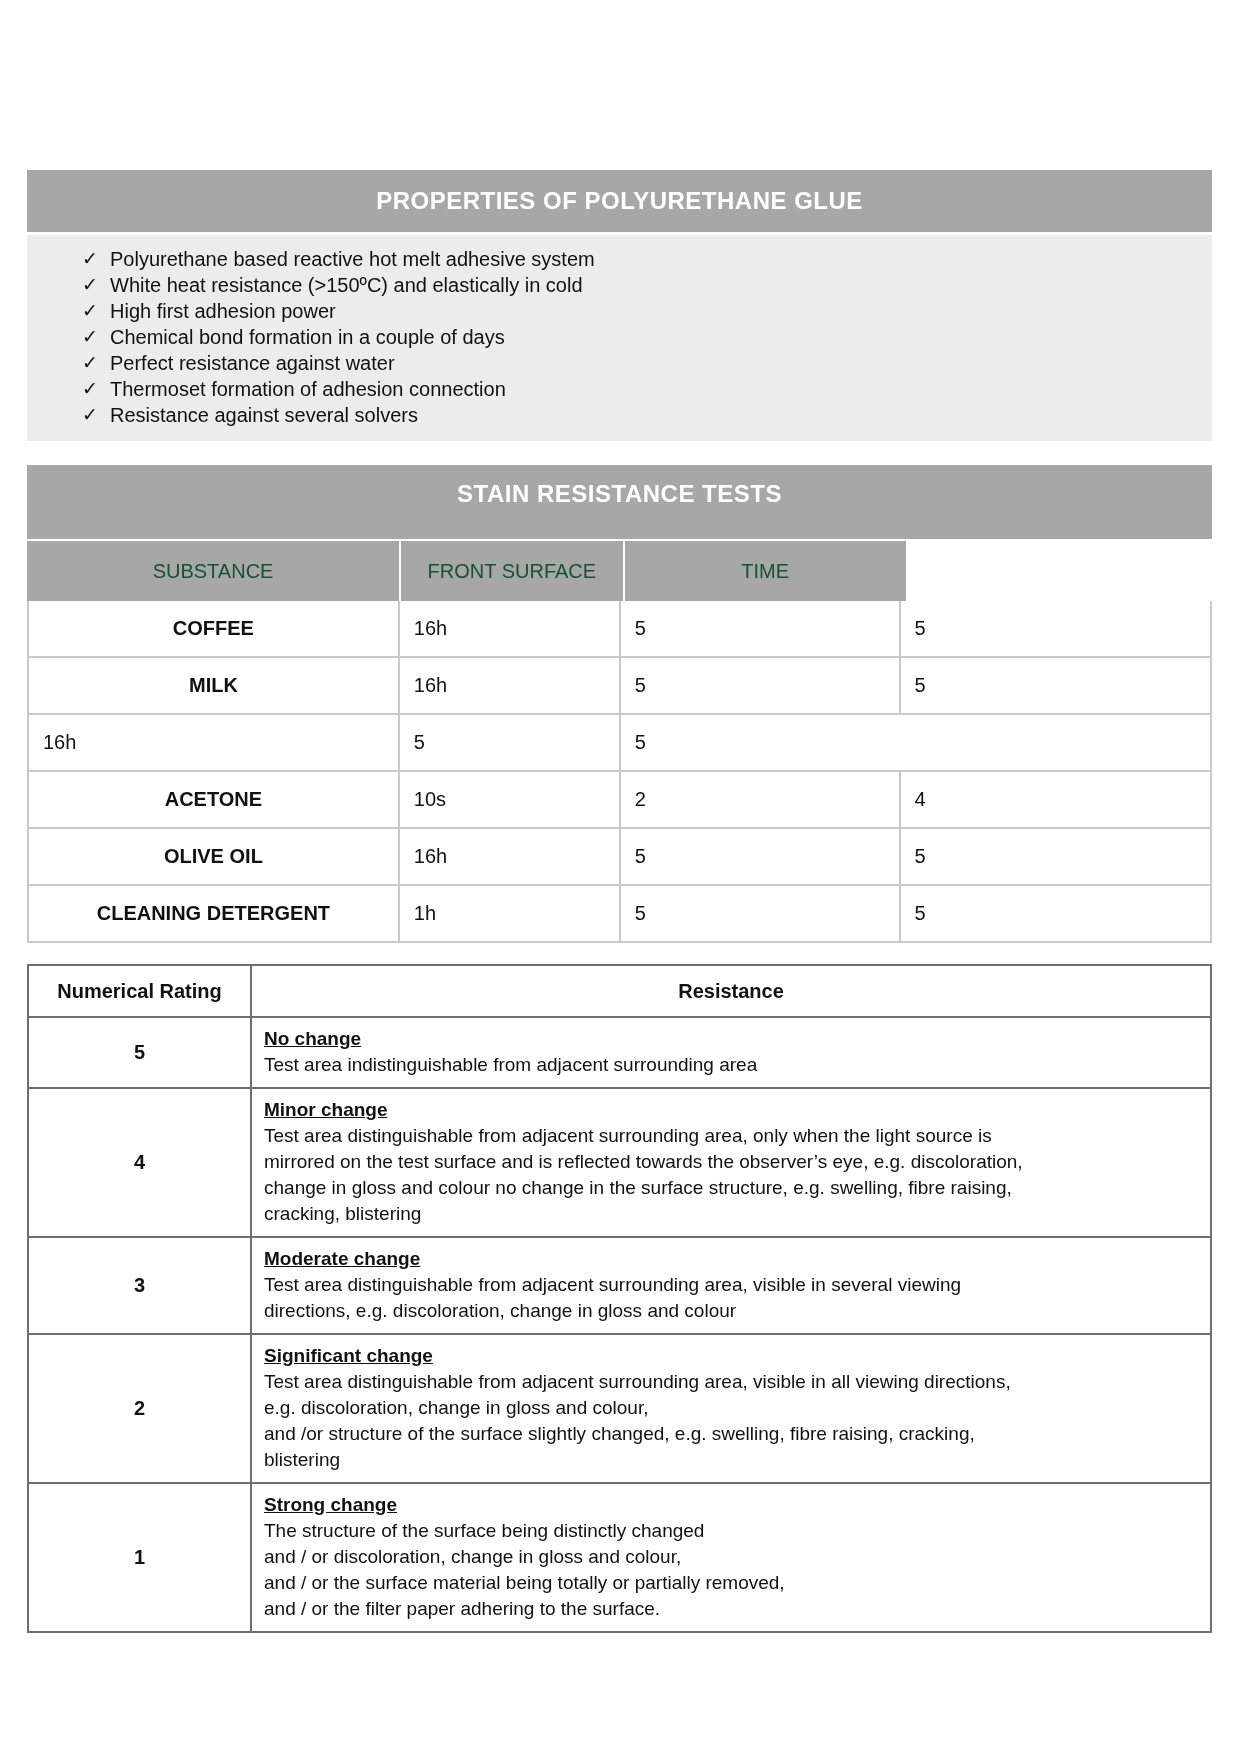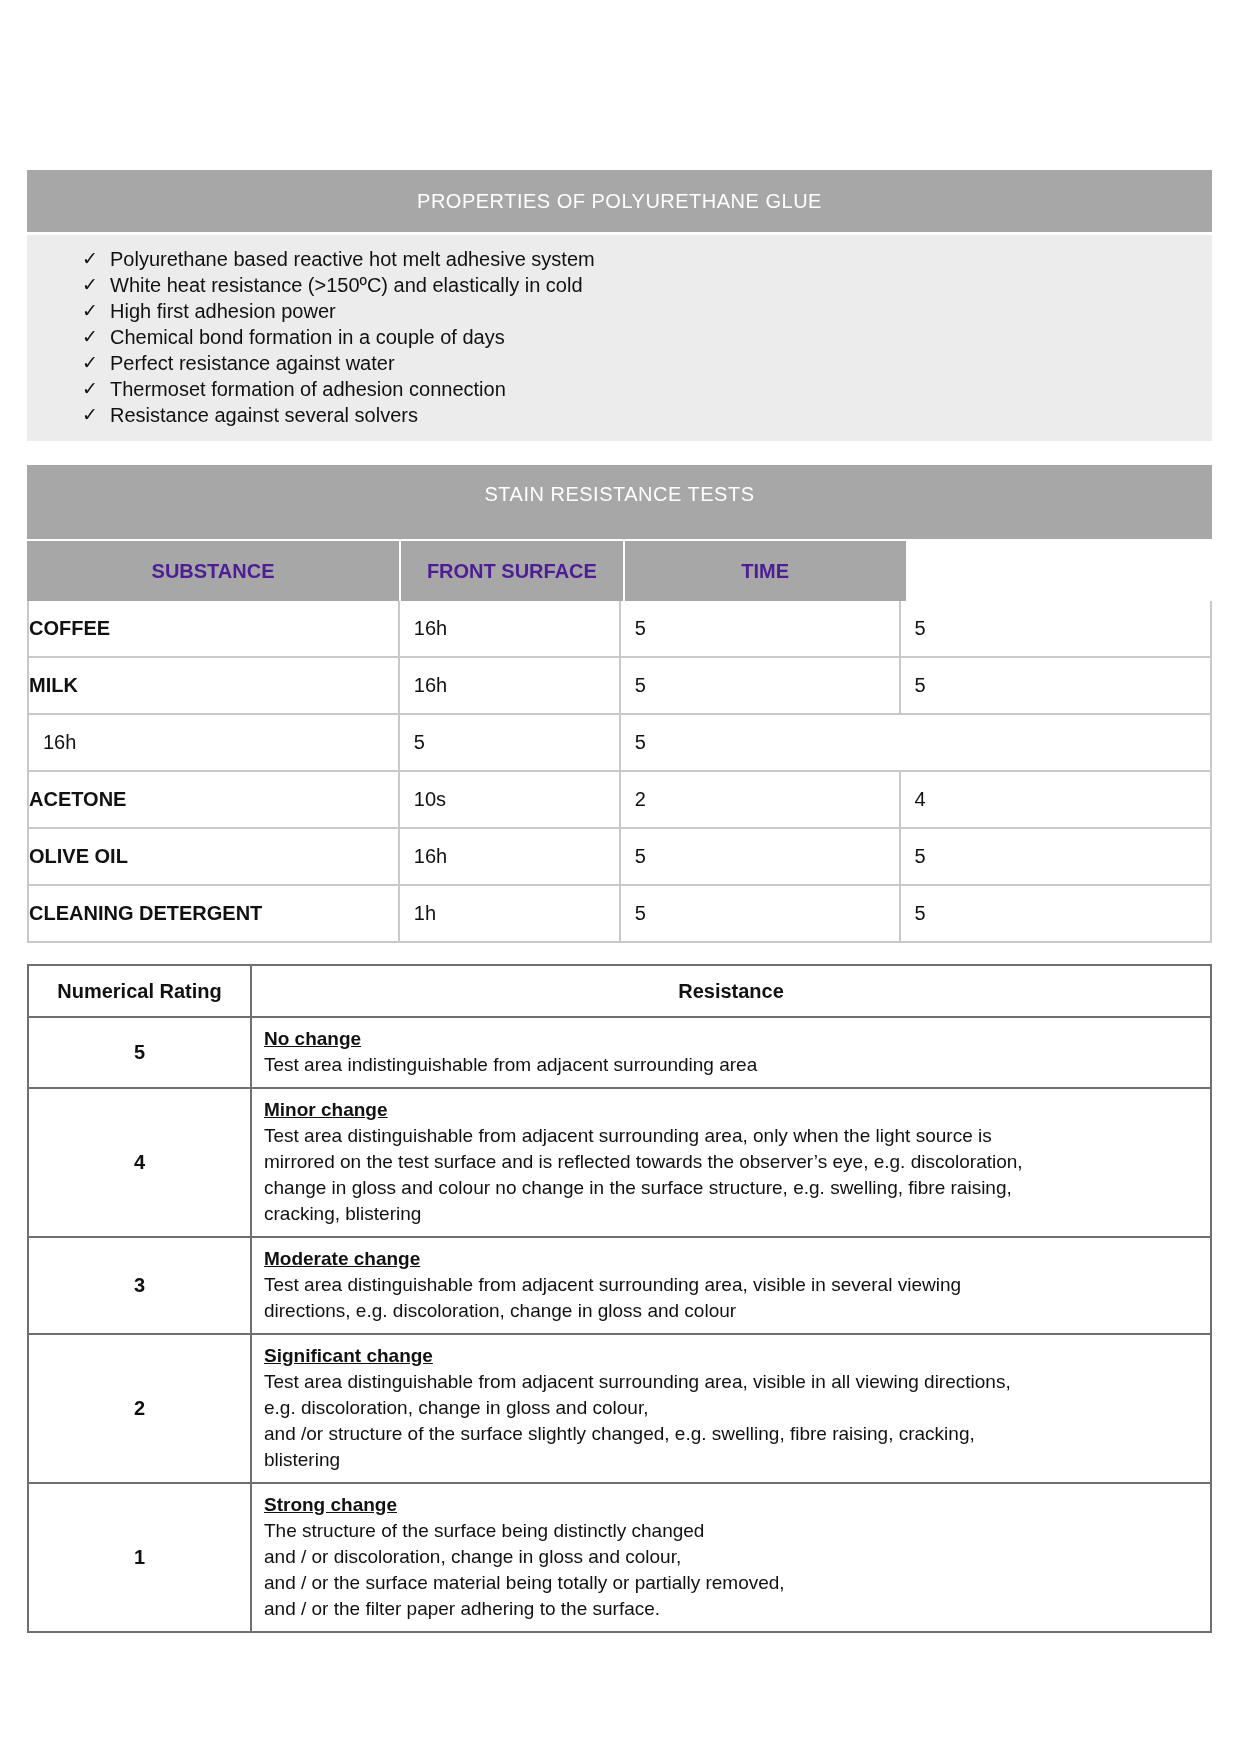--- a/index.html
+++ b/index.html
@@ -9,22 +9,22 @@
     font-family: "Liberation Sans", sans-serif;
     color: #111111;
     position: relative;
   }
   .page { position: absolute; top: 170px; left: 27px; width: 1185px; }
 
   
   .section-bar {
     background: #a7a7a7;
     color: #ffffff;
-    font-weight: normal;
-    font-size: 20px;
+    font-weight: bold;
+    font-size: 24px;
     letter-spacing: 0.5px;
     text-align: center;
     height: 62px;
     line-height: 62px;
   }
 
   
   .props-body {
     background: #ececec;
     margin-top: 3px;
@@ -48,22 +48,22 @@
   .stain-section .section-bar { height: 74px; line-height: 58px; }
   .stain-header {
     display: grid;
     grid-template-columns: 31.4% 18.7% 23.7% 26.2%;
     gap: 2px;
     background: #ffffff;
     padding-top: 2px;
   }
   .stain-header .hcell {
     background: #a7a7a7;
-    color: #4c1d95;
-    font-weight: bold;
+    color: #14532d;
+    font-weight: normal;
     font-size: 20px;
     text-align: center;
     height: 60px;
     line-height: 60px;
   }
   .stain-body {
     border: 2px solid #c9c9c9;
     border-top: none;
   }
   .stain-row {
@@ -76,21 +76,21 @@
     height: 55px;
     line-height: 55px;
     font-size: 20px;
     border-right: 2px solid #c9c9c9;
     padding-left: 14px;
     overflow: hidden;
   }
   .stain-row .cell:last-child { border-right: none; }
   .stain-row .cell.substance {
     font-weight: bold;
-    text-align: left;
+    text-align: center;
     padding-left: 0;
   }
 
   
   .rating-section { margin-top: 21px; }
   table.rating {
     width: 100%;
     border-collapse: collapse;
     border: 2px solid #6f6f6f;
   }

